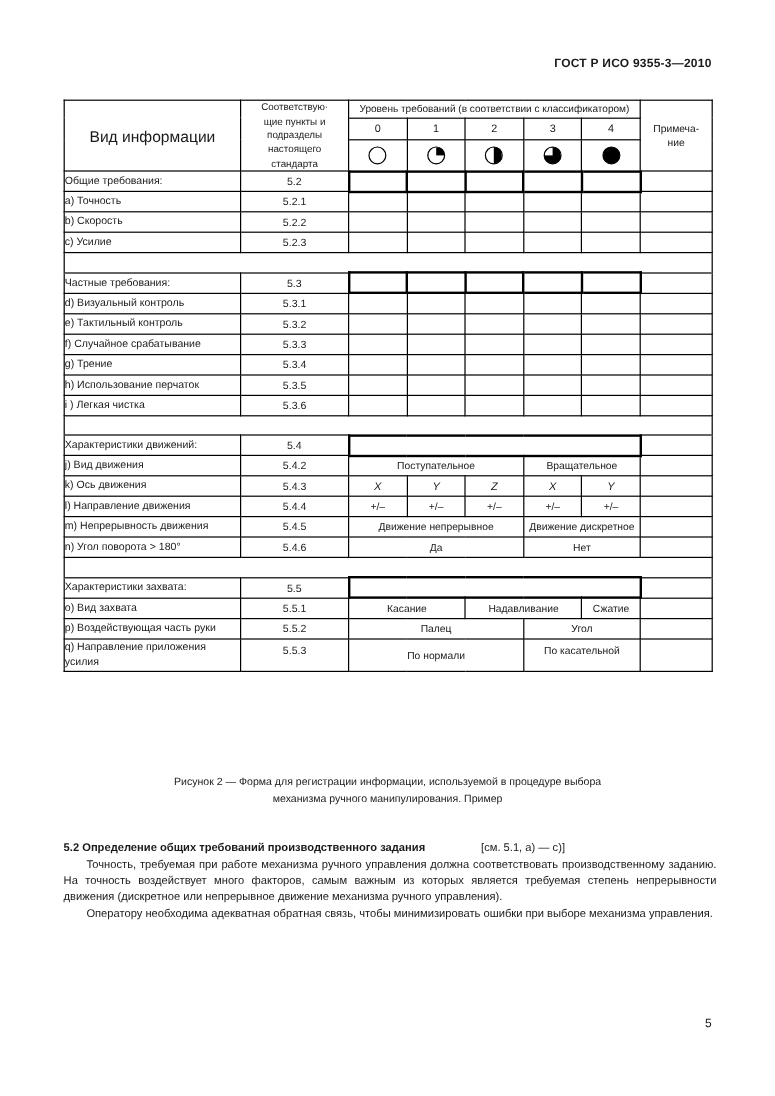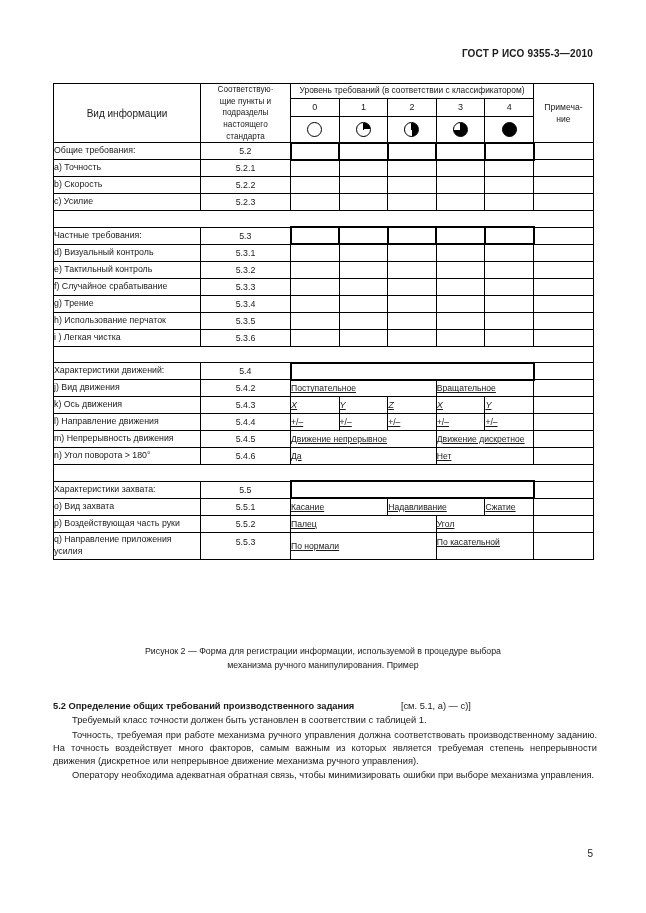--- a/index.html
+++ b/index.html
@@ -44,21 +44,21 @@
     font-size: 8.6px;
   }
   .form-table td, .form-table th {
     border: 1px solid #000;
     padding: 0;
     vertical-align: middle;
     font-weight: normal;
   }
 
   
-  .th-info   { text-align: center; font-size: 10px; }
+  .th-info   { text-align: center; font-size: 13px; }
   .th-clause { text-align: center; font-size: 8.2px; line-height: 1.42; padding: 2px 3px; }
   .th-level  { text-align: center; font-size: 8.4px; line-height: 1.4; padding: 3px 4px; }
   .th-num    { text-align: center; font-size: 9px; height: 17px; }
   .th-icon   { text-align: center; height: 25px; }
   .th-note   { text-align: center; font-size: 8.6px; line-height: 1.45; }
 
   
   .pie {
     display: inline-block;
     width: 15px;
@@ -79,23 +79,23 @@
     padding: 3px 3px 3px 7px;
     font-size: 8.8px;
     height: 16px;
     line-height: 1.3;
   }
   .r-clause {
     text-align: center;
     font-size: 8.8px;
   }
   .r-opt {
+    text-align: center;
     font-size: 8.6px;
     padding: 3px 1px;
-    text-decoration: underline;
   }
   .r-opt-axis { font-style: italic; font-size: 9.2px; }
   .section-cell { border: 2px solid #000 !important; }
   .spacer-row td {
     border-left: 1px solid #000;
     border-right: 1px solid #000;
     border-top: none;
     border-bottom: none;
     height: 15px;
   }
@@ -394,20 +394,19 @@
     </tbody>
   </table>
 
   <div class="fig-caption">
     <div>Рисунок 2 — Форма для регистрации информации, используемой в процедуре выбора</div>
     <div>механизма ручного манипулирования. Пример</div>
   </div>
 
   <div class="body-text">
     <p class="heading"><span>5.2 Определение общих требований производственного задания</span><span class="plain"> [см. 5.1, а) — с)]</span></p>
-    <p class="indent">Требуемый класс точности должен быть установлен в соответствии с таблицей 1.</p>
     <p class="indent">Точность, требуемая при работе механизма ручного управления должна соответствовать производственному заданию. На точность воздействует много факторов, самым важным из которых является требуемая степень непрерывности движения (дискретное или непрерывное движение механизма ручного управления).</p>
     <p class="indent">Оператору необходима адекватная обратная связь, чтобы минимизировать ошибки при выборе механизма управления.</p>
   </div>
 
   <div class="page-num">5</div>
 
 </div>
 
 </body></html>

